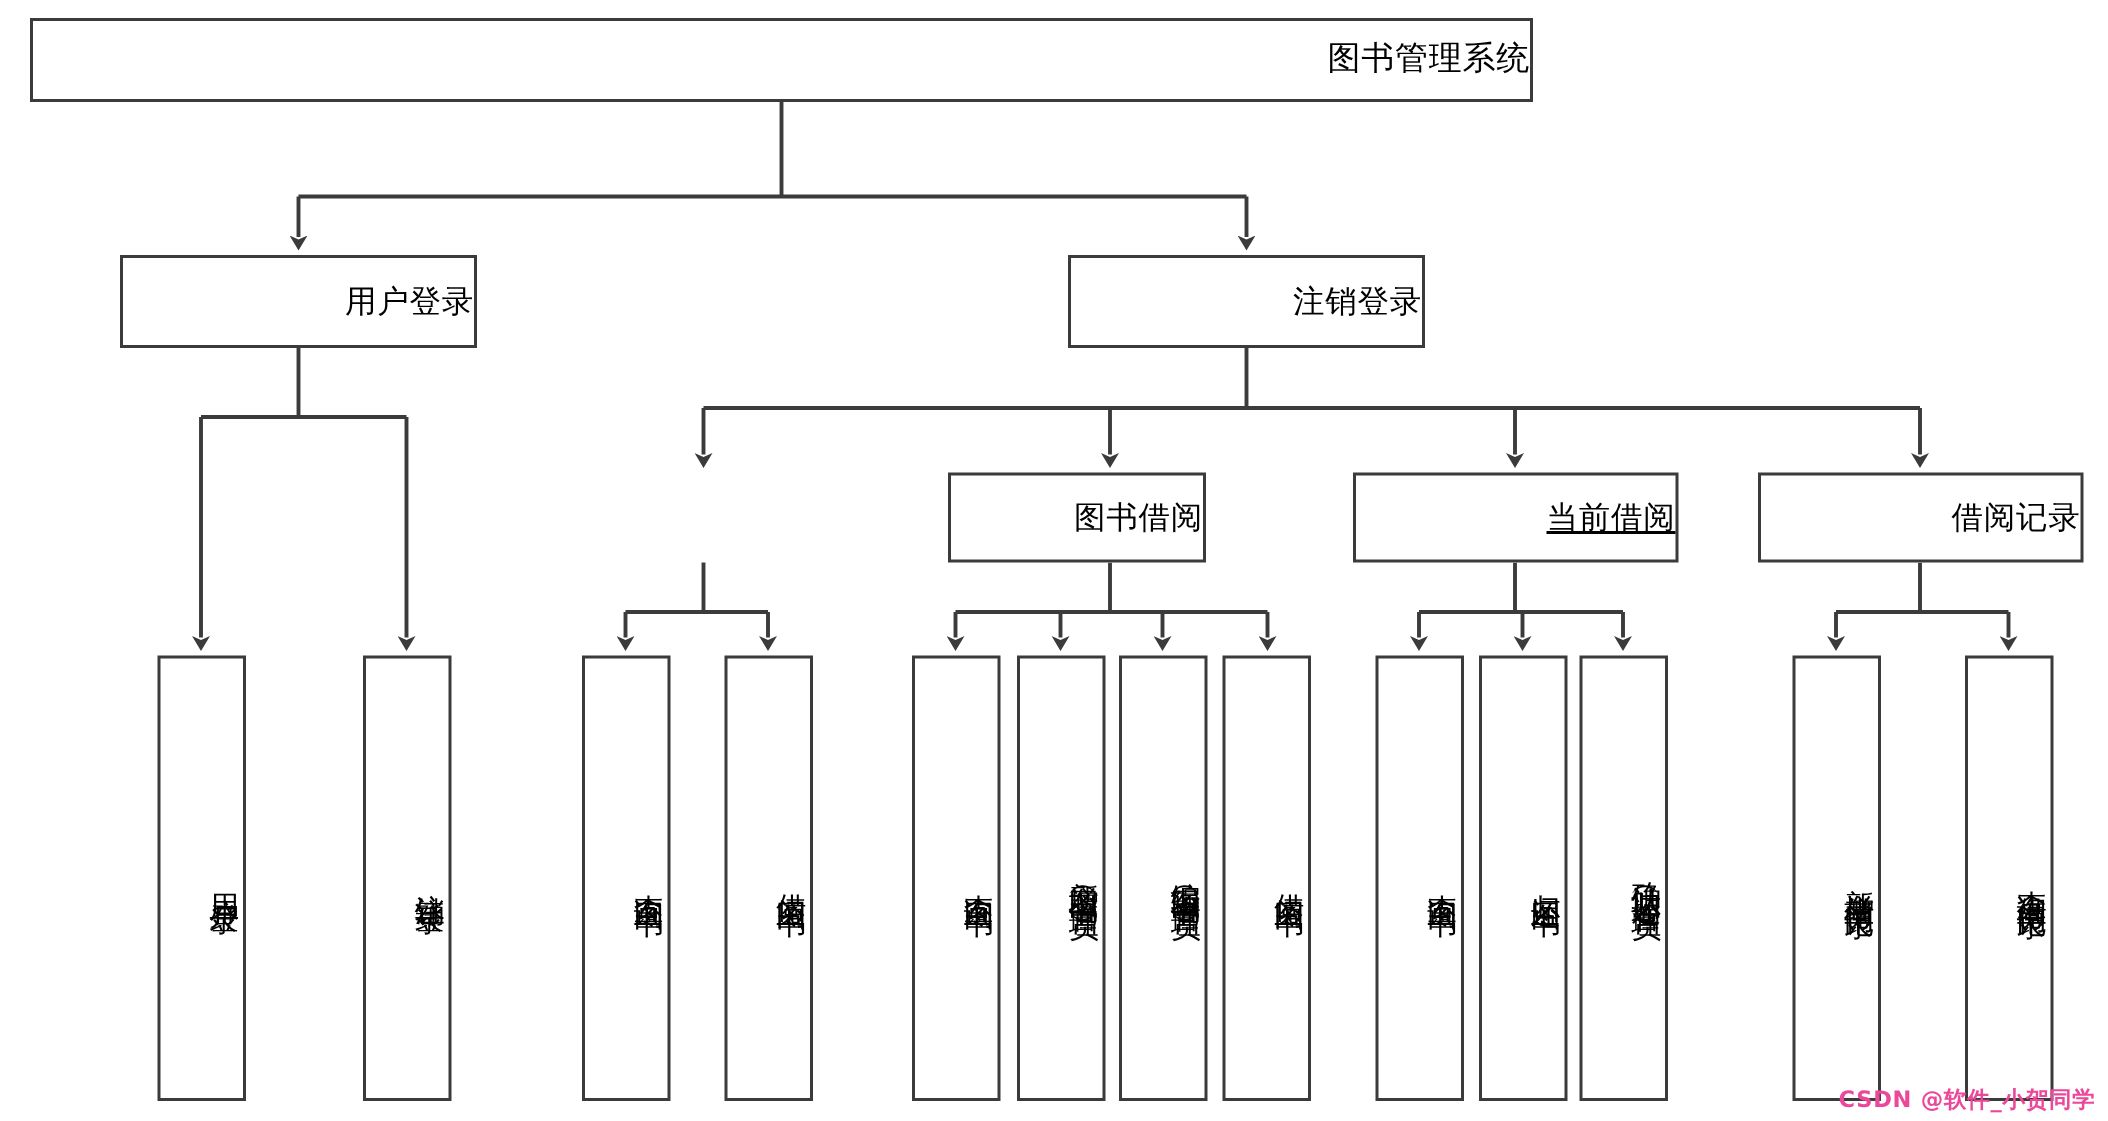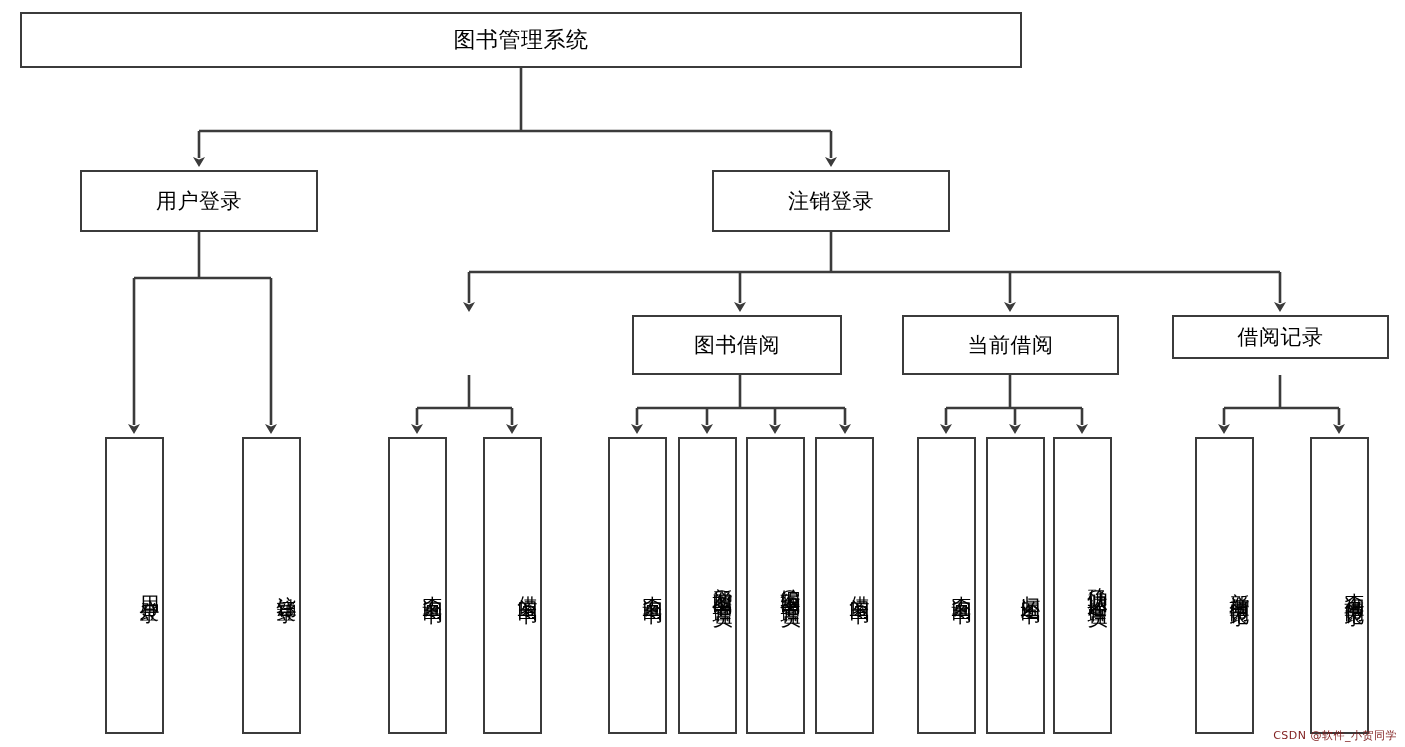--- a/index.html
+++ b/index.html
@@ -25,21 +25,21 @@
     height: 747px;
   }
   .node {
     position: absolute;
     box-sizing: border-box;
     border: 2.5px solid #3b3b3b;
     background: #ffffff;
     color: #000000;
     display: flex;
     align-items: center;
-    justify-content: center;
+    justify-content: flex-end;
     text-align: center;
     font-size: 21px;
     line-height: 1.25;
     letter-spacing: 0.5px;
   }
   .node.root {
     font-size: 22px;
   }
   .node.leaf {
     font-size: 20px;
@@ -52,25 +52,26 @@
   }
   .leaf-text {
     writing-mode: vertical-rl;
     text-orientation: upright;
     white-space: nowrap;
   }
   #watermark {
     position: absolute;
     right: 8px;
     bottom: 4px;
-    font-size: 11px;
-    color: #7f1d1d;
+    font-size: 15px;
+    color: #ec4899;
     letter-spacing: 0.5px;
     white-space: nowrap;
     pointer-events: none;
+    font-weight: bold;
   }
 </style>
 </head>
 <body>
 
 <div id="canvas">
 
   <svg id="edges" viewBox="0 0 1405 747" xmlns="http://www.w3.org/2000/svg">
     <defs>
       <marker id="arrow" markerWidth="10" markerHeight="12" refX="1" refY="6" orient="auto" markerUnits="userSpaceOnUse">
@@ -125,27 +126,27 @@
     <span>图书管理系统</span>
   </div>
 
   <div class="node" style="left:80px; top:170px; width:238px; height:62px;">
     <span>用户登录</span>
   </div>
   <div class="node" style="left:712px; top:170px; width:238px; height:62px;">
     <span>注销登录</span>
   </div>
 
-  <div class="node" style="left:632px; top:315px; width:210px; height:60px;">
+  <div class="node" style="left:632px; top:315px; width:172px; height:60px;">
     <span>图书借阅</span>
   </div>
-  <div class="node" style="left:902px; top:315px; width:217px; height:60px;">
+  <div class="node" style="left:902px; top:315px; width:217px; height:60px;text-decoration:underline;">
     <span>当前借阅</span>
   </div>
-  <div class="node" style="left:1172px; top:315px; width:217px; height:44px;">
+  <div class="node" style="left:1172px; top:315px; width:217px; height:60px;">
     <span>借阅记录</span>
   </div>
 
   <div class="node leaf" style="left:105px; top:437px; width:59px; height:297px;">
     <span class="leaf-text">用户登录</span>
   </div>
   <div class="node leaf" style="left:242px; top:437px; width:59px; height:297px;">
     <span class="leaf-text">注销登录</span>
   </div>
   <div class="node leaf" style="left:388px; top:437px; width:59px; height:297px;">

